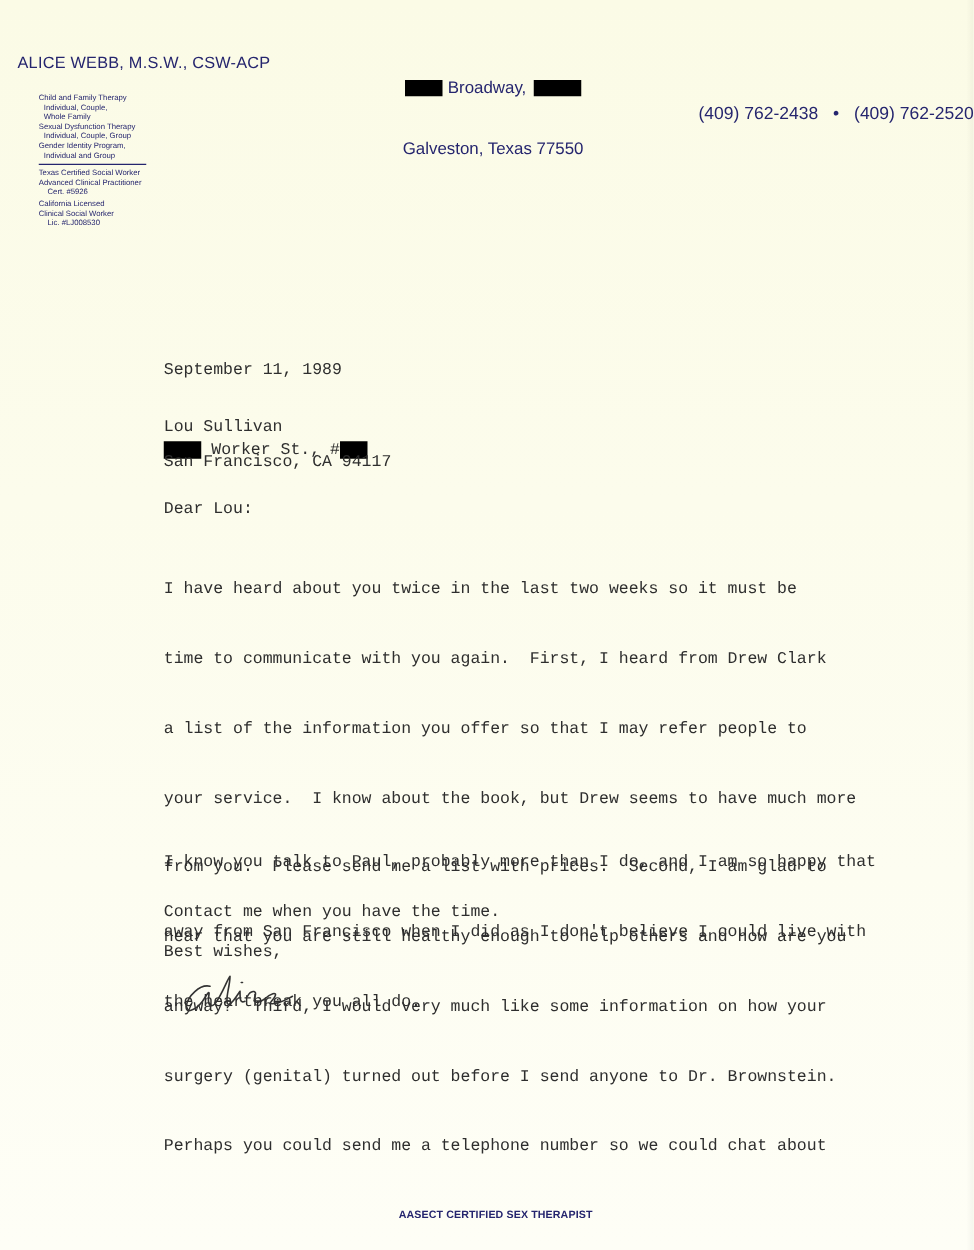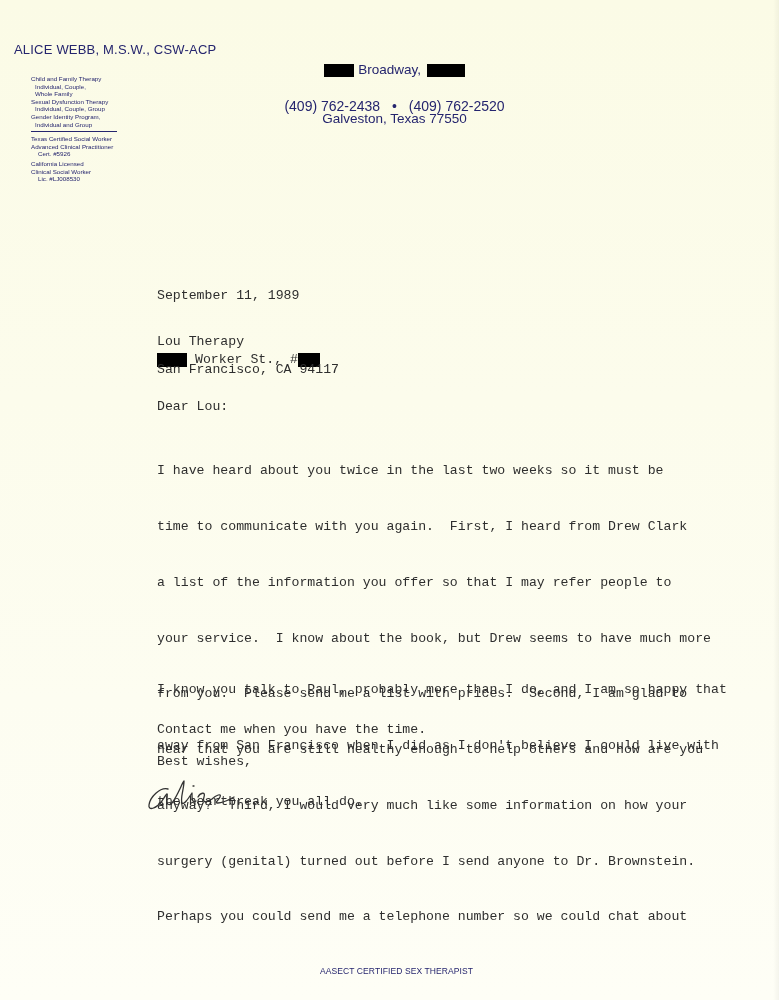--- a/index.html
+++ b/index.html
@@ -29,43 +29,43 @@
   .redact { display: inline-block; background: #000; vertical-align: middle; }
   .side {
     position: absolute; left: 31px; top: 75px; width: 90px;
     font-size: 6.2px; line-height: 7.6px; color: #25256e;
     font-family: "Liberation Sans", "DejaVu Sans", sans-serif;
   }
   .side .in { padding-left: 4px; }
   .side .in2 { padding-left: 7px; }
   .side hr { border: 0; border-top: 1px solid #25256e; margin: 3px 0 3px 0; width: 86px; }
   .side .gap { height: 2px; }
-  .typed { position: absolute; left: 131px; font-size: 13.2px; color: #2e2e2e; white-space: pre; line-height: 18.6px; margin-left: 26px; }
+  .typed { position: absolute; left: 131px; font-size: 13.2px; color: #2e2e2e; white-space: pre; line-height: 18.6px; }
   .sig {
     position: absolute; left: 146px; top: 775px; width: 95px; height: 40px;
   }
   .footer {
     position: absolute; left: 0; width: 779px; top: 966px; text-align: center;
-    font-size: 8.5px; font-weight: normal; letter-spacing: 0.1px;
+    font-size: 8.5px; font-weight: bold; letter-spacing: 0.1px;
     padding-left: 14px; box-sizing: border-box;
   }
 </style>
 </head>
 <body>
 
 <div class="page">
   <div class="edge-shadow"></div>
 
   <div class="lh lh-name">ALICE WEBB, M.S.W., CSW-ACP</div>
   <div class="lh lh-line" style="top:62px;">
     <span class="redact" style="width:30px;height:13px;margin-right:4px;"></span><span>Broadway,</span>
     <span class="redact" style="width:38px;height:13px;margin-left:2px;"></span>
   </div>
   <div class="lh lh-line" style="top:91px;margin-top:20px;">Galveston, Texas 77550</div>
-  <div class="lh lh-line" style="top:98px;font-size:14px;">
+  <div class="lh lh-line" style="top:82px;font-size:14px;text-align:right;">
     <span>(409) 762-2438</span>
     <span style="margin:0 8px;">•</span>
     <span>(409) 762-2520</span>
   </div>
 
   <div class="side">
     <div>Child and Family Therapy</div>
     <div class="in">Individual, Couple,</div>
     <div class="in">Whole Family</div>
     <div>Sexual Dysfunction Therapy</div>
@@ -77,21 +77,21 @@
     <div>Advanced Clinical Practitioner</div>
     <div class="in2">Cert. #5926</div>
     <div class="gap"></div>
     <div>California Licensed</div>
     <div>Clinical Social Worker</div>
     <div class="in2">Lic. #LJ008530</div>
   </div>
 
   <div class="typed" style="top:287px;">September 11, 1989</div>
 
-  <div class="typed" style="top:333px;">Lou Therapy</div>
+  <div class="typed" style="top:333px;">Lou Sullivan</div>
   <div class="typed" style="top:351px;"><span class="redact" style="width:30px;height:14px;margin-right:8px;"></span><span>Worker St., #</span><span class="redact" style="width:22px;height:14px;"></span></div>
   <div class="typed" style="top:361px;">San Francisco, CA 94117</div>
 
   <div class="typed" style="top:398px;">Dear Lou:</div>
 
   <div class="typed" style="top:425px;">
     <div>I have heard about you twice in the last two weeks so it must be</div>
     <div>time to communicate with you again.  First, I heard from Drew Clark</div>
     <div>a list of the information you offer so that I may refer people to</div>
     <div>your service.  I know about the book, but Drew seems to have much more</div>

